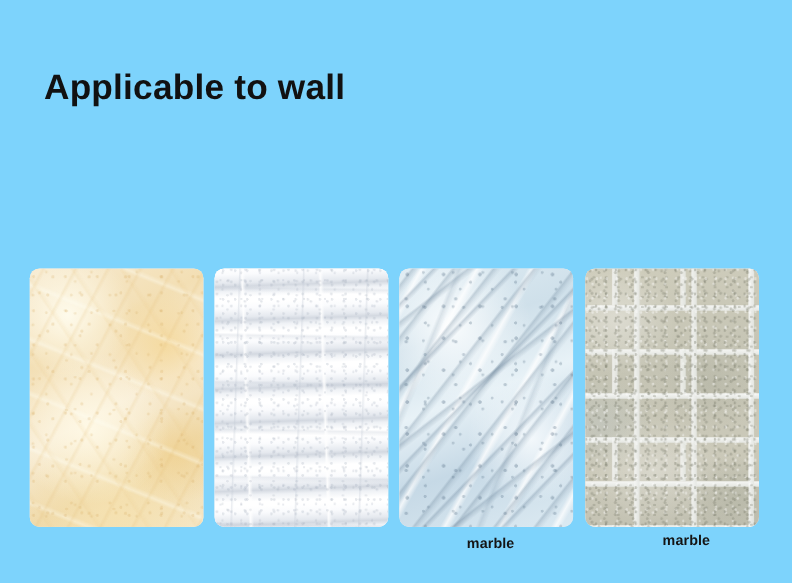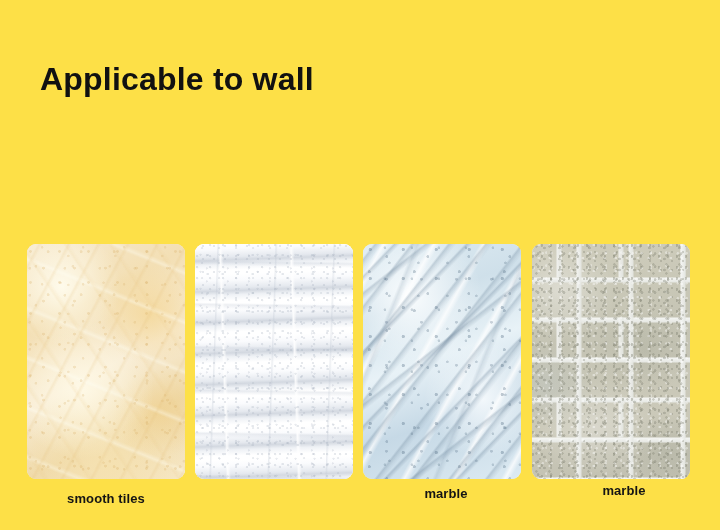--- a/index.html
+++ b/index.html
@@ -12,21 +12,21 @@
     background: #ffffff;
     font-family: "Liberation Sans", "DejaVu Sans", sans-serif;
     overflow: hidden;
     position: relative;
   }
 
   .slide {
     position: relative;
     width: 720px;
     height: 530px;
-    background: #fde047;
+    background: #7dd3fc;
   }
 
   
   .title {
     position: absolute;
     left: 40px;
     top: 59px;
     font-size: 32px;
     font-weight: bold;
     letter-spacing: 0.2px;
@@ -343,17 +343,16 @@
         <div class="layer shade"></div>
         <div class="layer mortar-h"></div>
         <div class="layer blocks"></div>
         <div class="layer blocks-alt"></div>
         <div class="layer grit"></div>
       </div>
     </div>
 
   </div>
 
-  <div class="caption cap1">smooth tiles</div>
   <div class="caption cap3">marble</div>
   <div class="caption cap4">marble</div>
 
 </div>
 
 </body></html>

